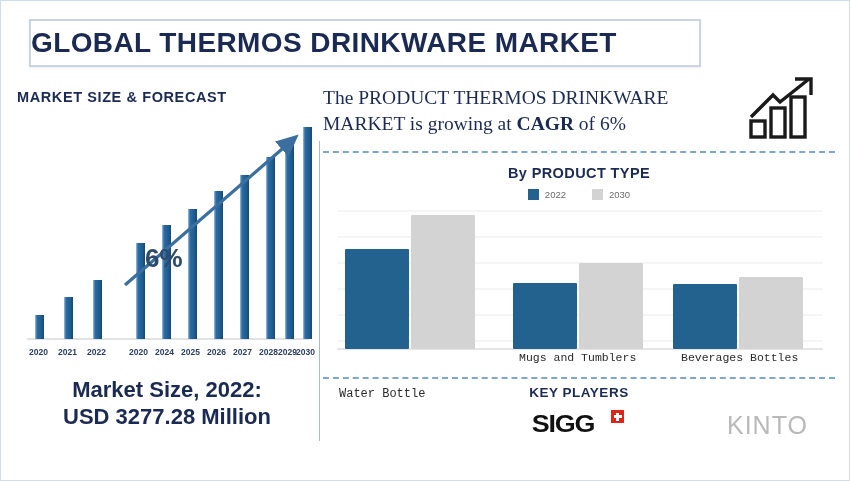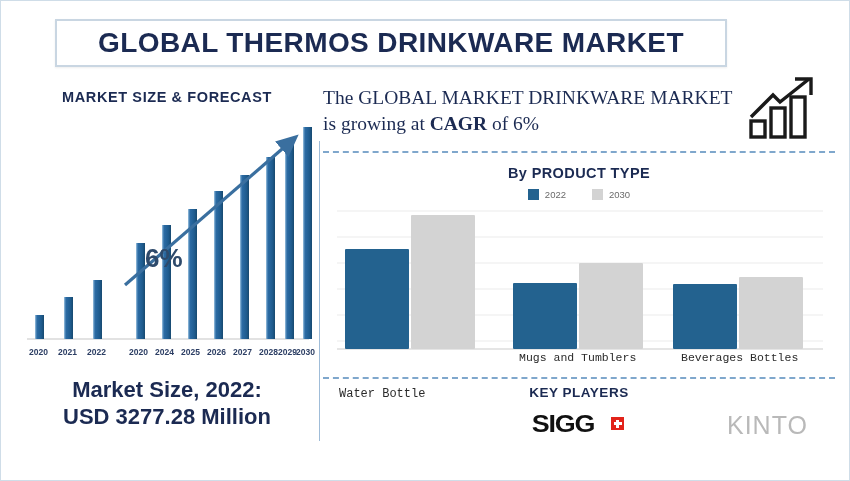--- a/index.html
+++ b/index.html
@@ -16,29 +16,29 @@
     height: 481px;
     background: #ffffff;
     border: 1px solid #cfdde8;
     box-sizing: border-box;
     overflow: hidden;
   }
 
   
   .title-box {
     position: absolute;
-    left: 54px;
+    left: 28px;
     top: 18px;
     width: 668px;
     height: 44px;
     border: 2px solid #c9d6e2;
     background: #ffffff;
     display: flex;
     align-items: center;
-    justify-content: center;
+    justify-content: flex-start;
     box-shadow: 0 1px 2px rgba(0,0,0,.07);
   }
   .title-text {
     font-size: 28px;
     font-weight: bold;
     color: #1b2a52;
     letter-spacing: .4px;
     white-space: nowrap;
   }
 
@@ -48,21 +48,20 @@
     left: 16px;
     top: 80px;
     width: 300px;
     height: 372px;
   }
   .left-heading {
     position: absolute;
     left: 0;
     top: 8px;
     width: 300px;
-    text-align: center;
     font-size: 14.5px;
     font-weight: bold;
     color: #1b2a52;
     letter-spacing: .6px;
   }
   .left-chart {
     position: absolute;
     left: 0;
     top: 44px;
     width: 300px;
@@ -217,21 +216,21 @@
     font-size: 15px;
     font-weight: bold;
     letter-spacing: -0.3px;
     transform: scaleY(1.15);
   }
   .logo-sigg {
     position: absolute;
     left: 212px;
     top: 9px;
     display: flex;
-    align-items: flex-end;
+    align-items: flex-start;
     gap: 20px;
   }
   .sigg-word {
     color: #111111;
     font-size: 24px;
     font-weight: bold;
     letter-spacing: -1px;
     transform: scaleX(1.12);
   }
   .sigg-cross {
@@ -323,21 +322,21 @@
       <div>Market Size, 2022:</div>
       <div>USD 3277.28 Million</div>
     </div>
   </div>
 
   <div class="v-divider"></div>
   <div class="h-dash top"></div>
   <div class="h-dash bottom"></div>
 
   <div class="right-statement">
-    <span>The GLOBAL MARKET DRINKWARE MARKET is growing at </span><b>CAGR</b><span> of 6%</span>
+    <span>The PRODUCT THERMOS DRINKWARE MARKET is growing at </span><b>CAGR</b><span> of 6%</span>
   </div>
 
   <svg class="growth-icon" viewBox="0 0 74 66">
     <rect x="4" y="46" width="14" height="16" fill="none" stroke="#1a1a1a" stroke-width="3.4"></rect>
     <rect x="24" y="33" width="14" height="29" fill="none" stroke="#1a1a1a" stroke-width="3.4"></rect>
     <rect x="44" y="22" width="14" height="40" fill="none" stroke="#1a1a1a" stroke-width="3.4"></rect>
     <path d="M4,42 L26,20 L33,27 L62,4" fill="none" stroke="#1a1a1a" stroke-width="3.4"></path>
     <path d="M48,4 L64,4 L64,20" fill="none" stroke="#1a1a1a" stroke-width="3.4"></path>
   </svg>
 

